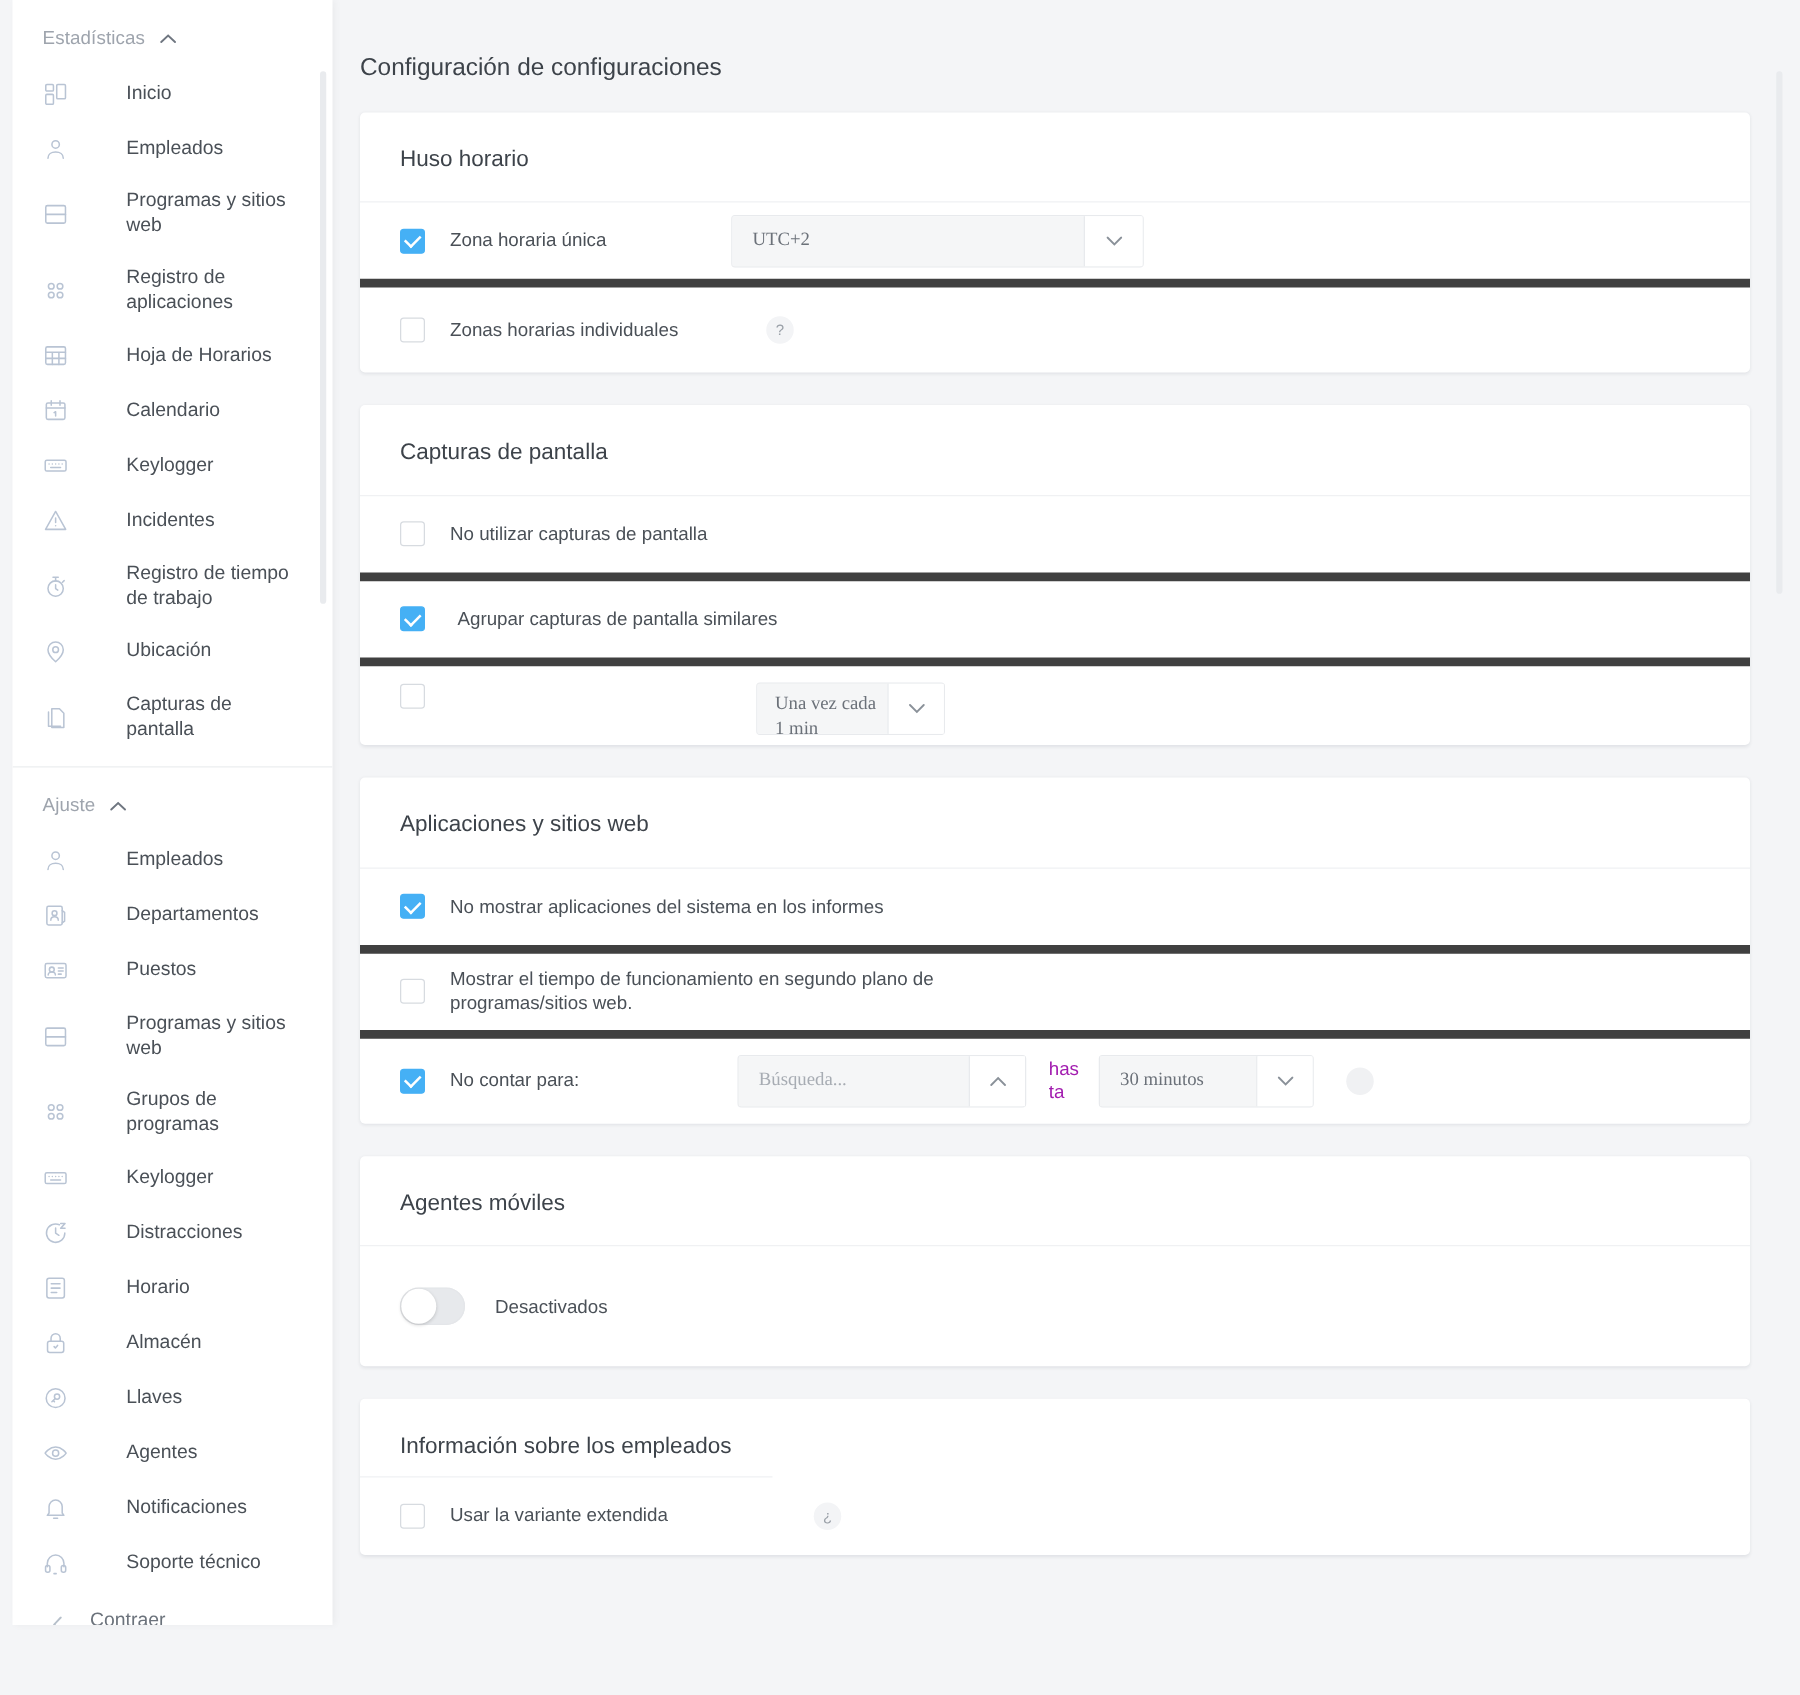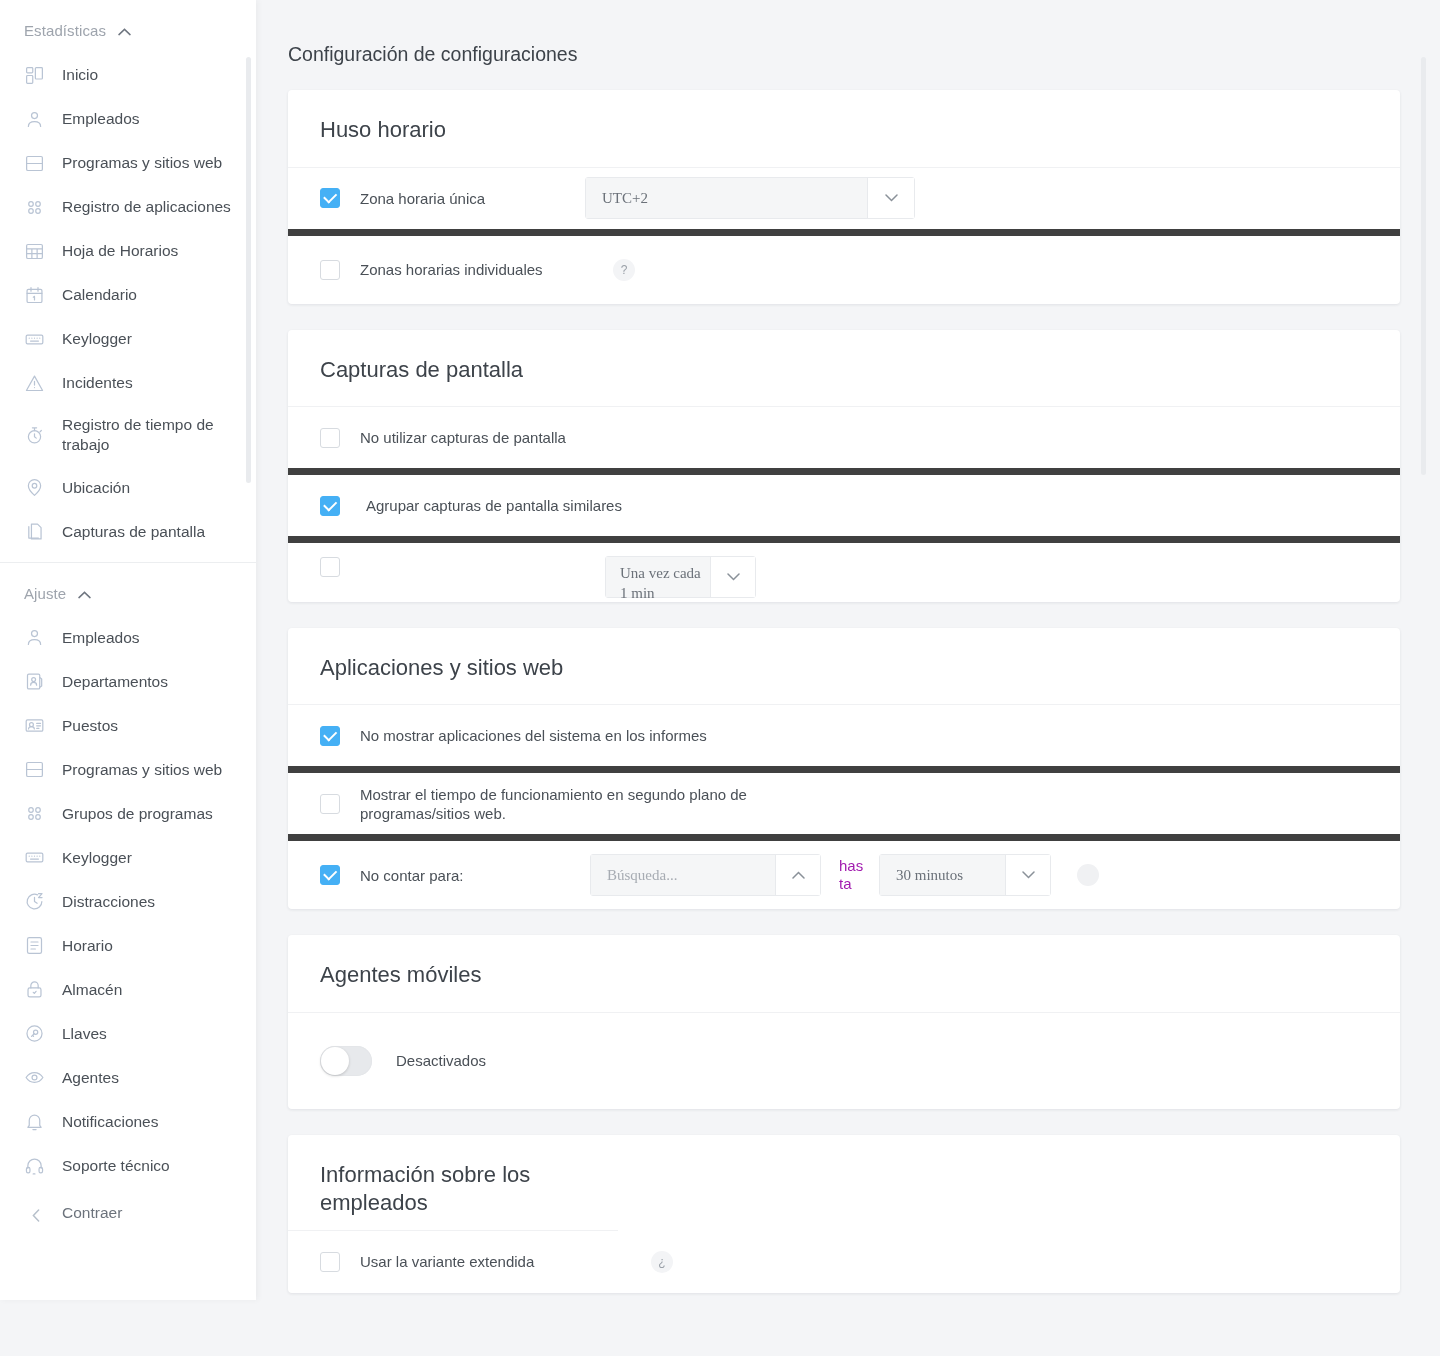--- a/index.html
+++ b/index.html
@@ -6,21 +6,21 @@
   html, body {
     width: 1440px; height: 1356px;
     font-family: "Liberation Sans", sans-serif;
     background: #f4f5f7;
     overflow: hidden;
   }
   body { position: relative; }
 
   
   #sidebar {
-    position: absolute; left: 0; top: 0;
+    position: absolute; left: 10px; top: 0;
     width: 256px; height: 1300px;
     background: #ffffff;
     box-shadow: 2px 0 6px rgba(0,0,0,0.045);
     overflow: hidden;
     z-index: 5;
   }
   .side-group-head {
     display: flex; align-items: center;
     padding: 22px 0 14px 24px;
     font-size: 15px; color: #9ea4ad; font-weight: 400;
@@ -33,20 +33,21 @@
   .side-divider { height:1px; background:#eceef0; margin: 8px 0 0 0; }
 
   .nav-item {
     display: flex; align-items: center;
     padding: 10px 18px 10px 22px;
     min-height: 44px;
     cursor: pointer;
     color: #4a5057;
     font-size: 15.5px;
     line-height: 1.32;
+    gap: 29px;
   }
   .nav-ico {
     flex: 0 0 24px; width: 24px; height: 24px;
     margin-right: 16px;
     display: flex; align-items: center; justify-content: center;
     color: #b9c4d4;
   }
   .nav-ico svg { display:block; }
   .nav-label { padding-right: 6px; }
 
@@ -79,21 +80,21 @@
   }
   .cards { padding: 24px 40px 0 32px; position: relative; }
 
   .card {
     background:#fff; border-radius:4px;
     box-shadow: 0 1px 3px rgba(20,30,50,.09);
     margin-bottom: 26px;
     position: relative;
   }
   .card-title {
-    font-size: 22px; color:#3d434a; font-weight:400;
+    font-size: 18px; color:#3d434a; font-weight:400;
     padding: 26px 32px 22px 32px;
     border-bottom: 1px solid #f0f1f3;
     line-height: 1.3;
   }
   .card-title.two-line { padding-bottom: 12px; }
 
   .row {
     display:flex; align-items:center;
     padding: 0 32px;
     min-height: 68px;

